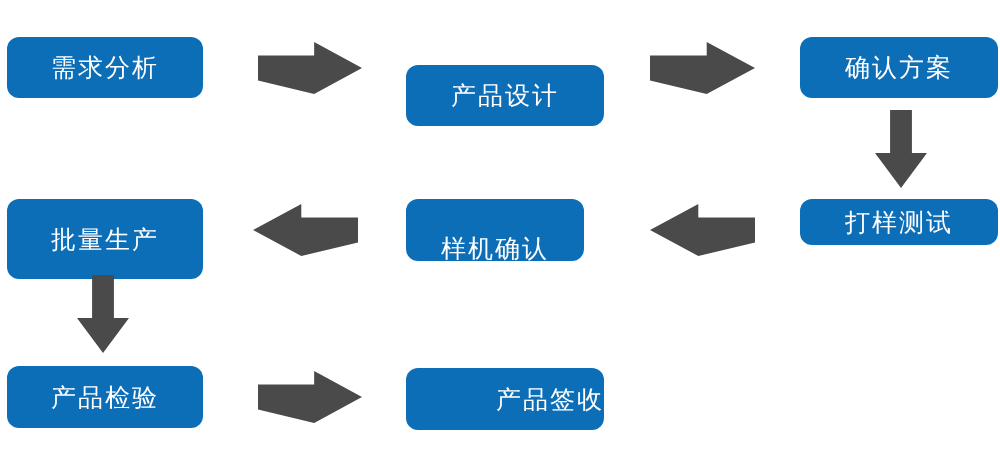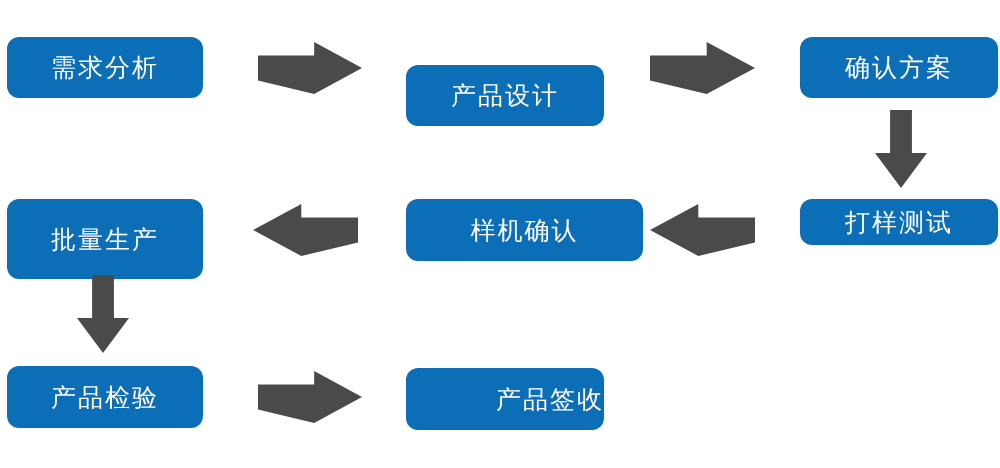--- a/index.html
+++ b/index.html
@@ -72,21 +72,21 @@
   </div>
 
   <div class="arrow arrow-down" style="left:875px; top:110px; width:52px; height:78px;"></div>
 
   <div class="node" style="left:800px; top:199px; width:198px; height:46px;">
     <span>打样测试</span>
   </div>
 
   <div class="arrow arrow-left" style="left:650px; top:204px; width:105px; height:52px;"></div>
 
-  <div class="node" style="left:406px; top:199px; width:237px; height:62px;">
+  <div class="node" style="left:406px; top:199px; width:178px; height:62px;align-items:flex-end;">
     <span>样机确认</span>
   </div>
 
   <div class="arrow arrow-left" style="left:253px; top:204px; width:105px; height:52px;"></div>
 
   <div class="node" style="left:7px; top:199px; width:196px; height:80px;">
     <span>批量生产</span>
   </div>
 
   <div class="arrow arrow-down" style="left:77px; top:275px; width:52px; height:78px;"></div>

